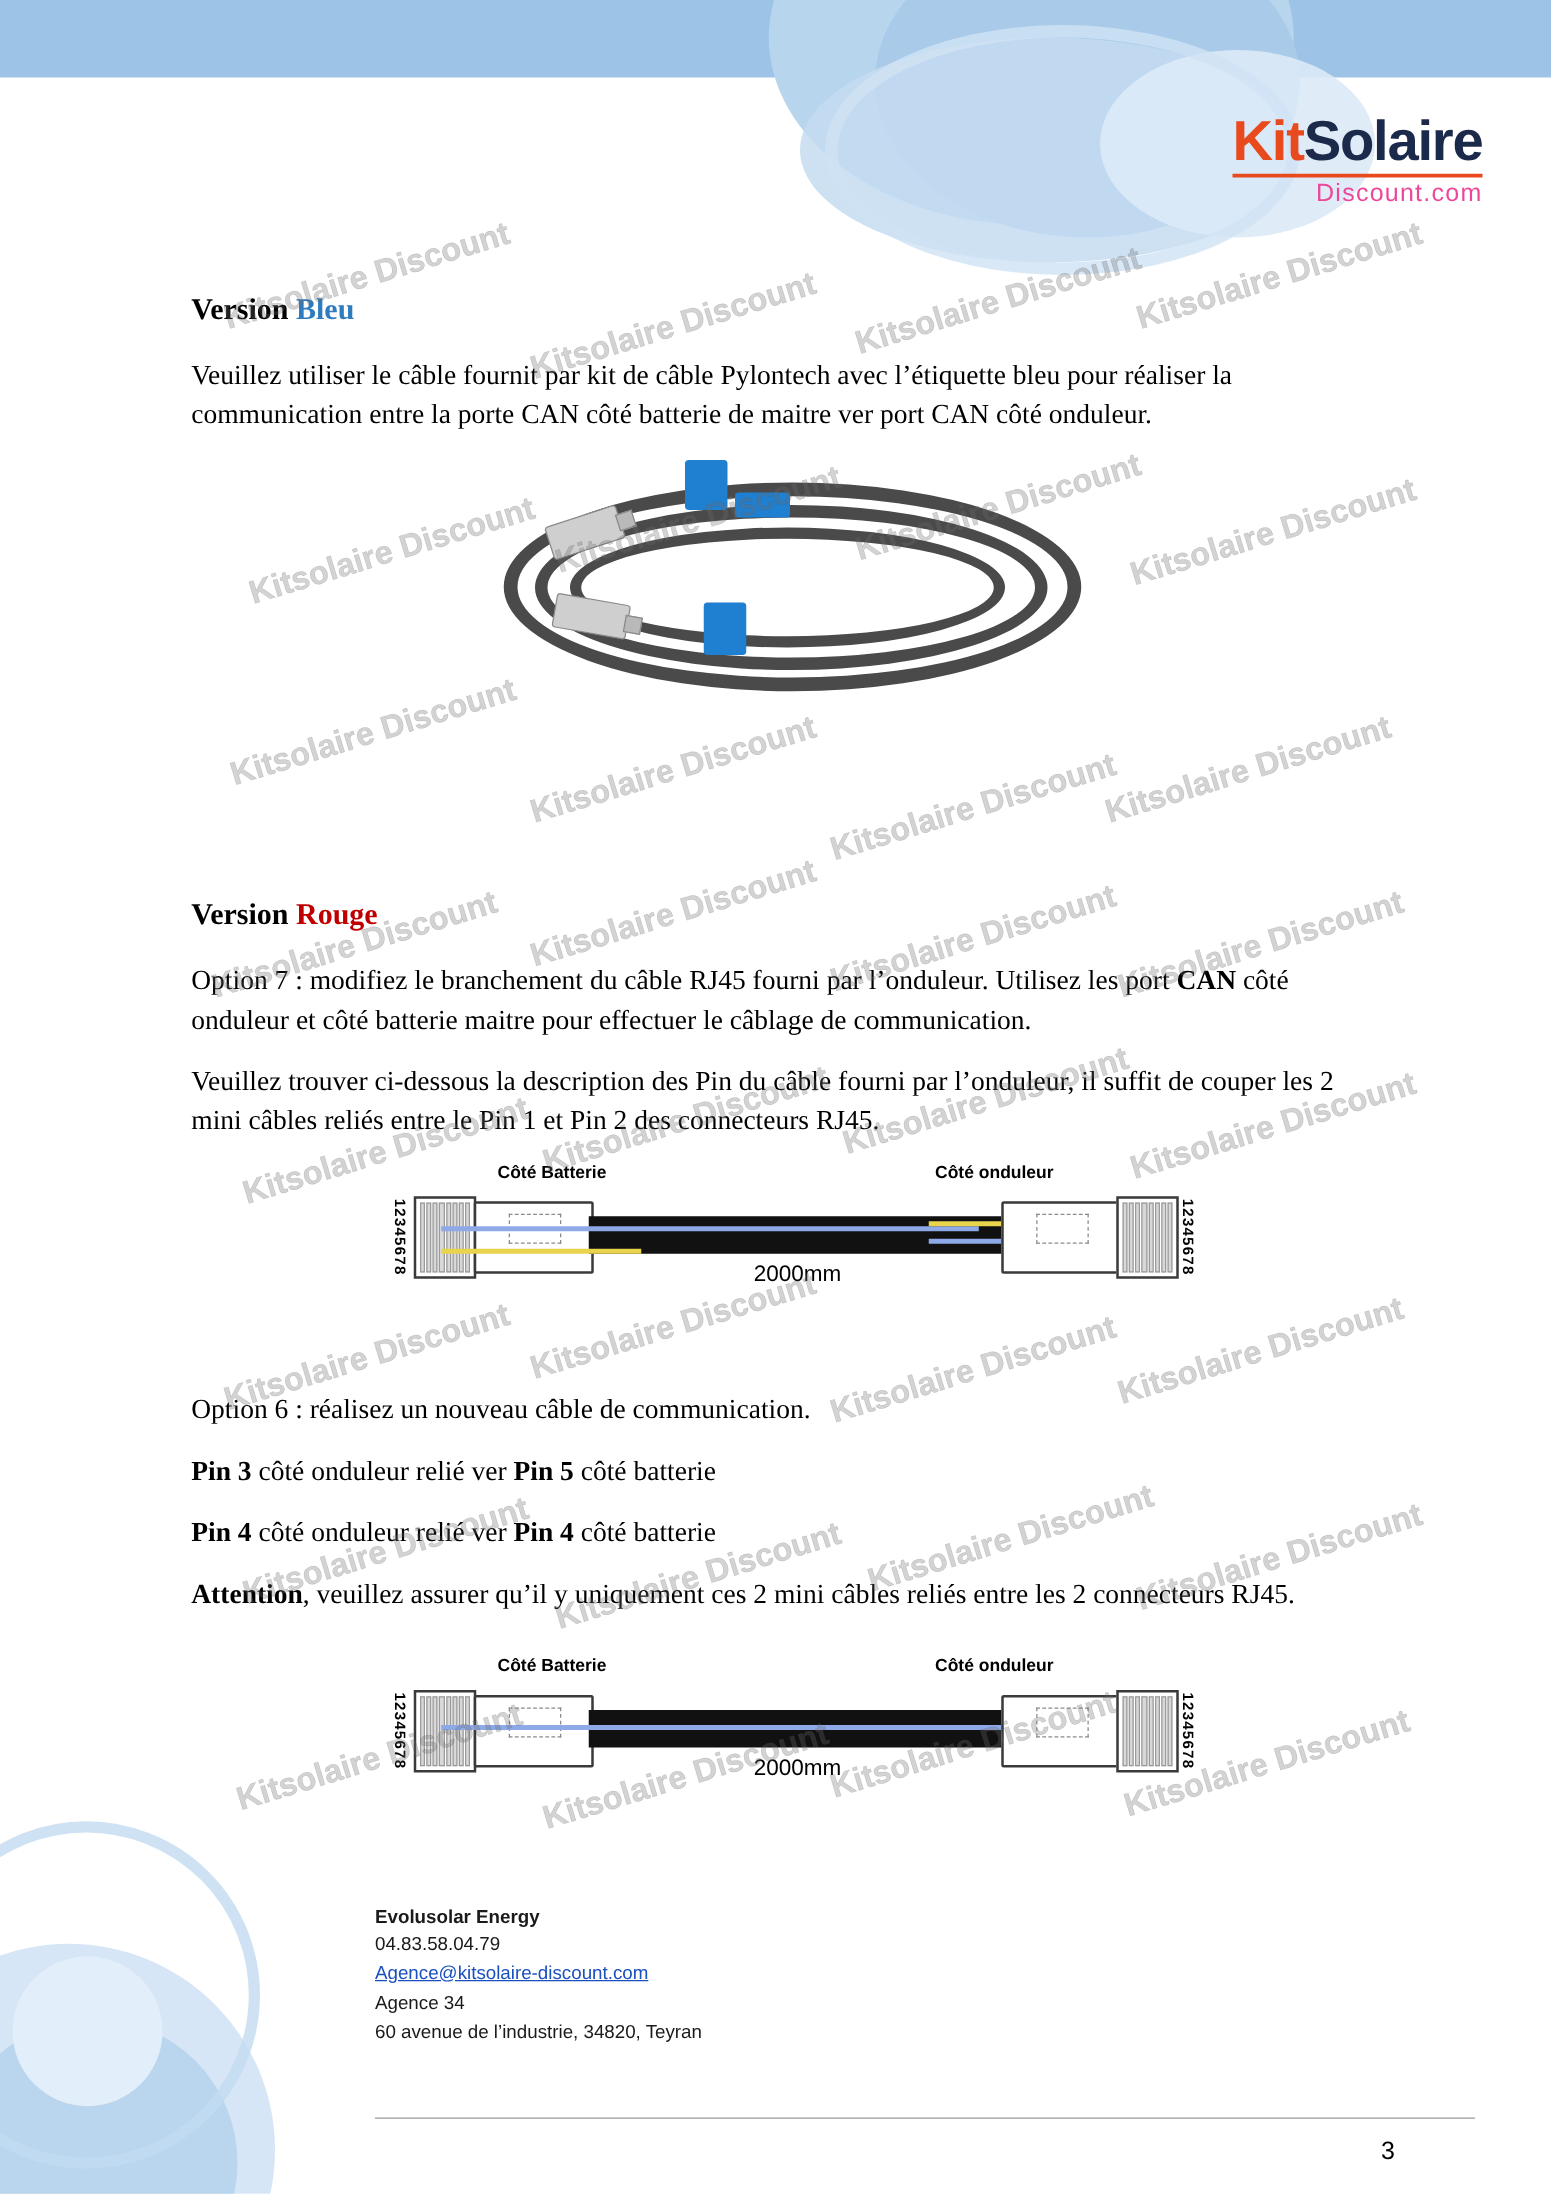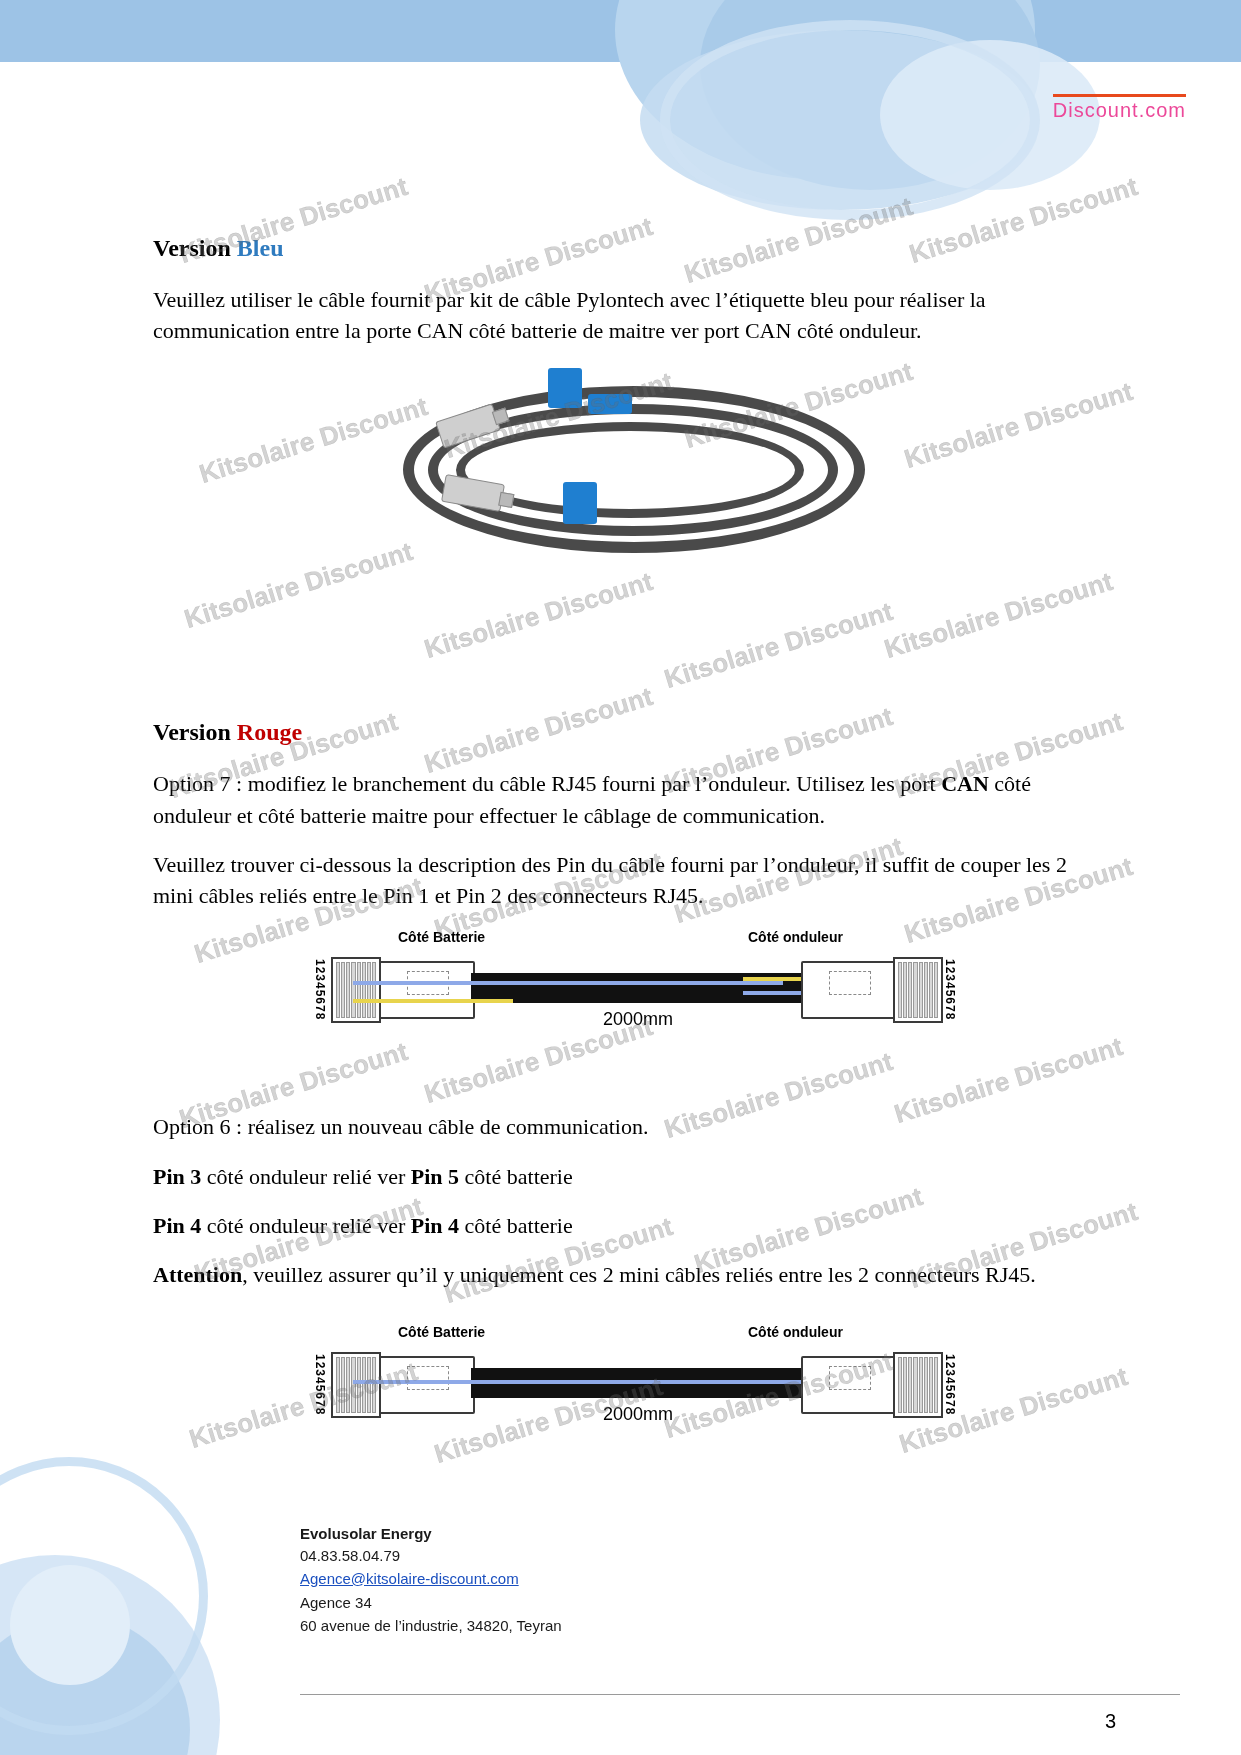--- a/index.html
+++ b/index.html
@@ -159,20 +159,23 @@
 <div class="page">
 
   <div class="header-band"></div>
   <div class="blob blob-a"></div>
   <div class="blob blob-b"></div>
   <div class="blob blob-c"></div>
   <div class="blob blob-d"></div>
   <div class="blob-ring"></div>
 
   <div class="logo">
+    <div class="logo-main">
+      <span class="logo-kit">Kit</span><span class="logo-solaire">Solaire</span>
+    </div>
     <div class="logo-rule"></div>
     <div class="logo-sub">Discount.com</div>
   </div>
 
   <div class="content">
 
     <h2 class="section">
       <span>Version </span><span class="c-blue">Bleu</span>
     </h2>
     <p class="body">Veuillez utiliser le câble fournit par kit de câble Pylontech avec l’étiquette bleu pour réaliser la communication entre la porte CAN côté batterie de maitre ver port CAN côté onduleur.</p>

